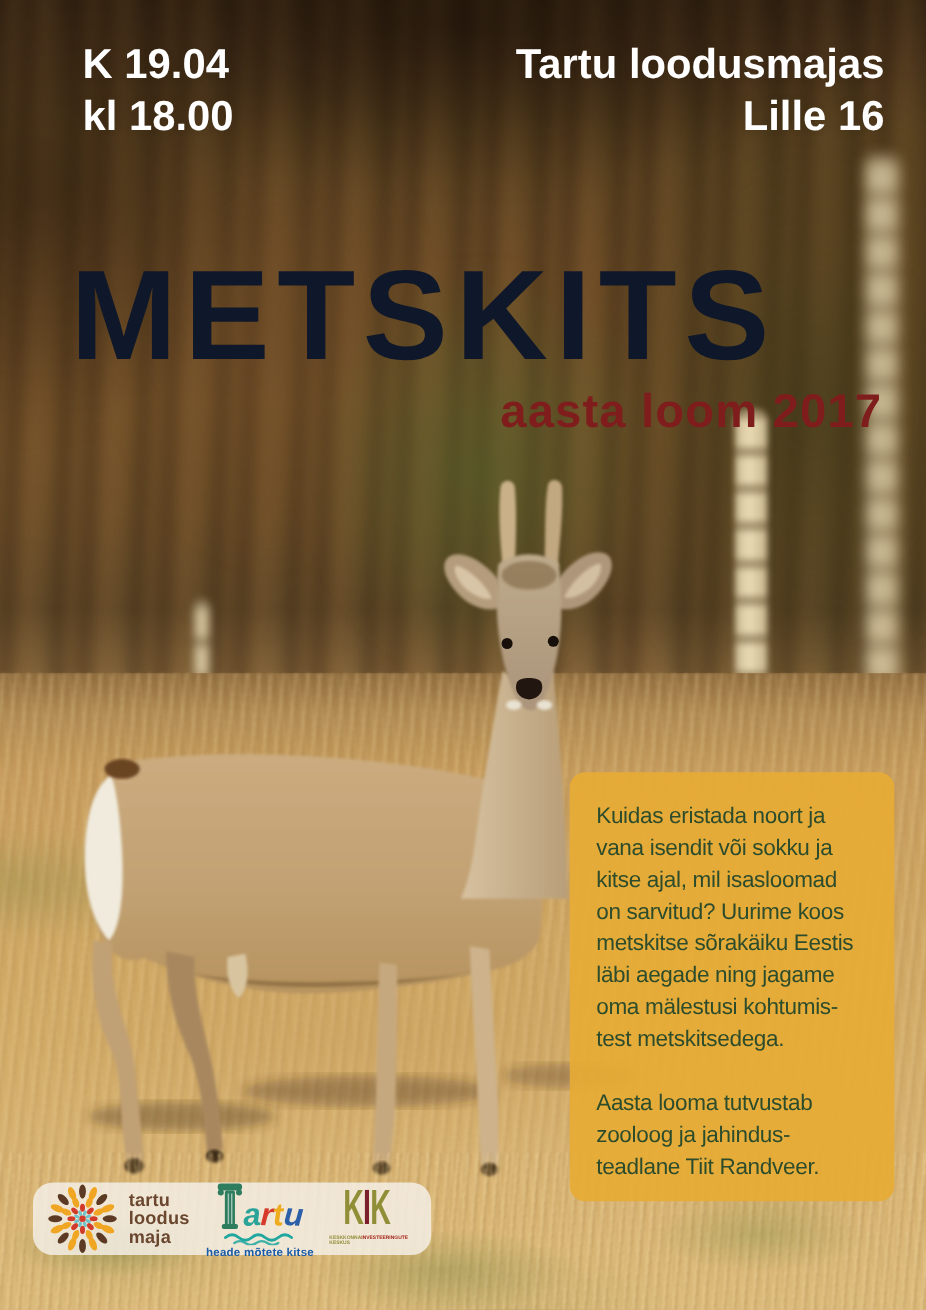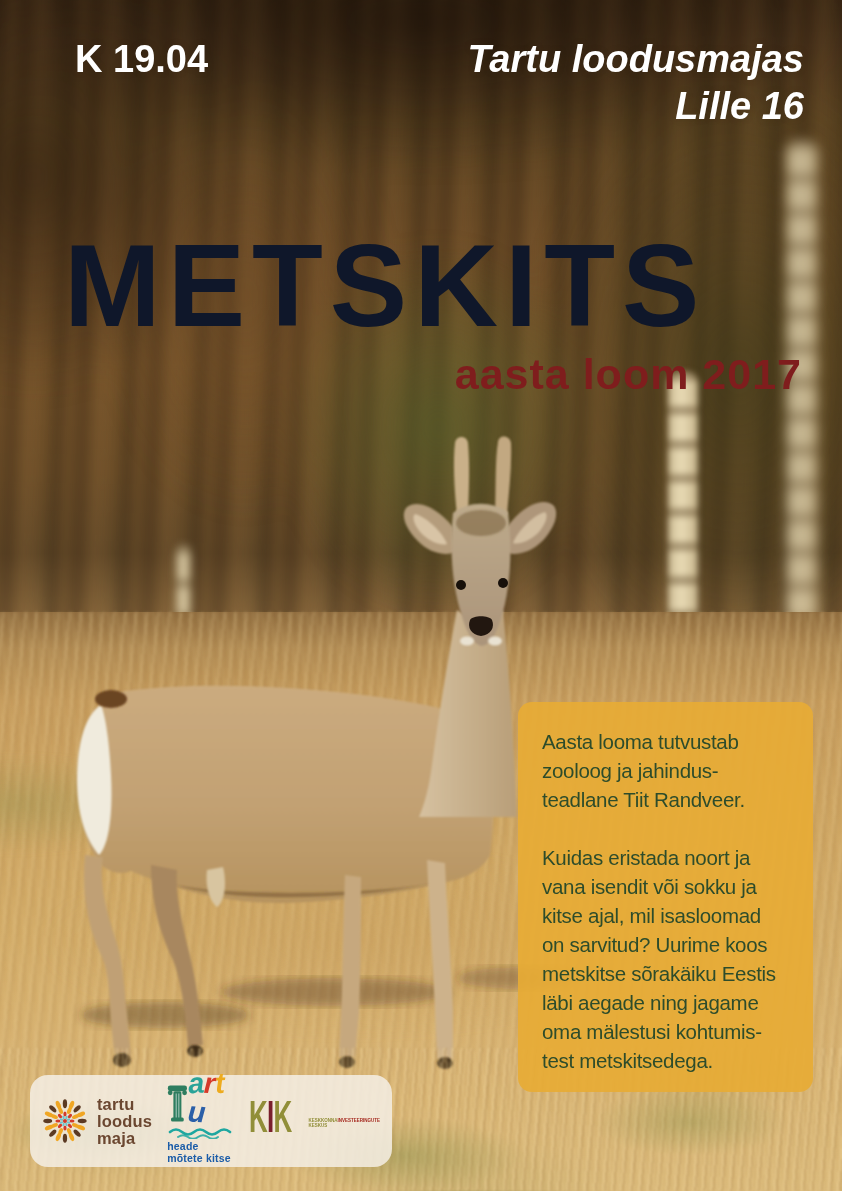--- a/index.html
+++ b/index.html
@@ -58,49 +58,49 @@
       linear-gradient(180deg, rgba(212,172,106,0) 0%, rgba(214,178,112,.45) 35%, rgba(217,184,120,.7) 100%);
     filter:blur(1.2px);}
 
   
   .deer{position:absolute;left:55px;top:415px;width:540px;height:670px;filter:blur(.6px);}
 
   
   .hdr{position:absolute;color:#FFFFFF;font-weight:bold;font-size:38px;line-height:47px;
     text-shadow:0 0 6px rgba(60,40,20,.25);}
   .hdr.left{left:75px;top:36px;}
-  .hdr.right{right:50px;top:36px;text-align:right;font-style:italic;}
+  .hdr.right{right:50px;top:36px;text-align:right;}
   .title{position:absolute;left:64px;top:228px;font-size:116px;font-weight:bold;
     letter-spacing:7px;line-height:1;color:#0f172a;}
   .subtitle{position:absolute;right:52px;top:350px;font-size:43px;font-weight:bold;
     color:#7f1d1d;letter-spacing:1px;}
 
   .info-box{position:absolute;left:518px;top:702px;width:295px;height:390px;
     background:rgba(231,171,53,.92);border-radius:14px;box-sizing:border-box;
     padding:25px 8px 0 24px;color:#2D4C2B;font-size:20.5px;line-height:29px;
     letter-spacing:-0.3px;}
   .info-box p{margin:0;white-space:pre-line;}
   .info-box p + p{margin-top:29px;}
 
   
-  .logo-bar{position:absolute;left:30px;top:1075px;width:362px;height:92px;
+  .logo-bar{position:absolute;left:30px;top:1075px;width:362px;height:66px;
     background:rgba(244,239,229,.85);border-radius:18px;display:flex;align-items:center;
     padding:0 12px;box-sizing:border-box;}
   .lm-label{margin-left:9px;color:#6B4730;font-weight:bold;font-size:16.5px;
     line-height:17px;white-space:pre-line;letter-spacing:.2px;}
   .city{margin-left:15px;display:flex;flex-direction:column;align-items:center;}
   .city-row{display:flex;align-items:flex-end;height:48px;}
   .city-letters{font-weight:bold;font-style:italic;font-size:29px;line-height:29px;letter-spacing:0;}
   .city-letters span{display:inline-block;}
   .cl-a{color:#2AA398;transform:rotate(-4deg);}
   .cl-r{color:#D63A2A;transform:rotate(3deg);}
   .cl-t{color:#EDAB1E;transform:rotate(-3deg);}
   .cl-u{color:#2B5FA8;transform:rotate(4deg);}
   .city-tagline{color:#1A5CA8;font-weight:bold;font-size:10.5px;margin-top:1px;letter-spacing:.2px;}
-  .kik{margin-left:14px;display:flex;flex-direction:row;align-items:center;}
+  .kik{margin-left:14px;display:flex;flex-direction:column;align-items:flex-end;}
   .kik-acronym{font-weight:bold;font-size:36px;line-height:34px;letter-spacing:-1px;
     transform:scale(.72,1.25);transform-origin:left bottom;}
   .kik-acronym .k{color:#918E38;}
   .kik-acronym .i{color:#7A1F2C;}
   .kik-sub{font-size:4.5px;line-height:5px;letter-spacing:0;margin-top:3px;color:#918E38;font-weight:bold;}
   .kik-sub .red{color:#A5281E;}
 </style>
 </head>
 <body>
 
@@ -187,41 +187,42 @@
     <circle cx="448" cy="168" r="5" fill="#17100A"></circle>
     <path d="M415,205 C418,200 434,200 437,205 C440,212 436,220 426,221 C416,220 412,212 415,205 Z" fill="#221710"></path>
     <ellipse cx="412" cy="226" rx="7" ry="4.5" fill="#E9E2D2" filter="url(#soft)"></ellipse>
     <ellipse cx="440" cy="226" rx="7" ry="4.5" fill="#E9E2D2" filter="url(#soft)"></ellipse>
   </svg>
 
   <div class="grass-fg"></div>
 
   <div class="hdr left">
     <div>K 19.04</div>
+    <div>kl 18.00</div>
   </div>
   <div class="hdr right">
     <div>Tartu loodusmajas</div>
     <div>Lille 16</div>
   </div>
 
   <div class="title">METSKITS</div>
   <div class="subtitle">aasta loom 2017</div>
 
   <div class="info-box">
-    <p>Aasta looma tutvustab
-zooloog ja jahindus-
-teadlane Tiit Randveer.</p>
     <p>Kuidas eristada noort ja
 vana isendit või sokku ja
 kitse ajal, mil isasloomad
 on sarvitud? Uurime koos
 metskitse sõrakäiku Eestis
 läbi aegade ning jagame
 oma mälestusi kohtumis-
 test metskitsedega.</p>
+    <p>Aasta looma tutvustab
+zooloog ja jahindus-
+teadlane Tiit Randveer.</p>
   </div>
 
   <div class="logo-bar">
 
     <svg width="66" height="66" viewBox="-36 -36 72 72">
       <defs>
         <ellipse id="po" cx="0" cy="-27" rx="3.4" ry="7"></ellipse>
         <ellipse id="pm" cx="0" cy="-17.5" rx="3.1" ry="5.4"></ellipse>
         <ellipse id="pr" cx="0" cy="-11" rx="2.5" ry="4"></ellipse>
         <ellipse id="pt" cx="0" cy="-6" rx="1.7" ry="2.9"></ellipse>

